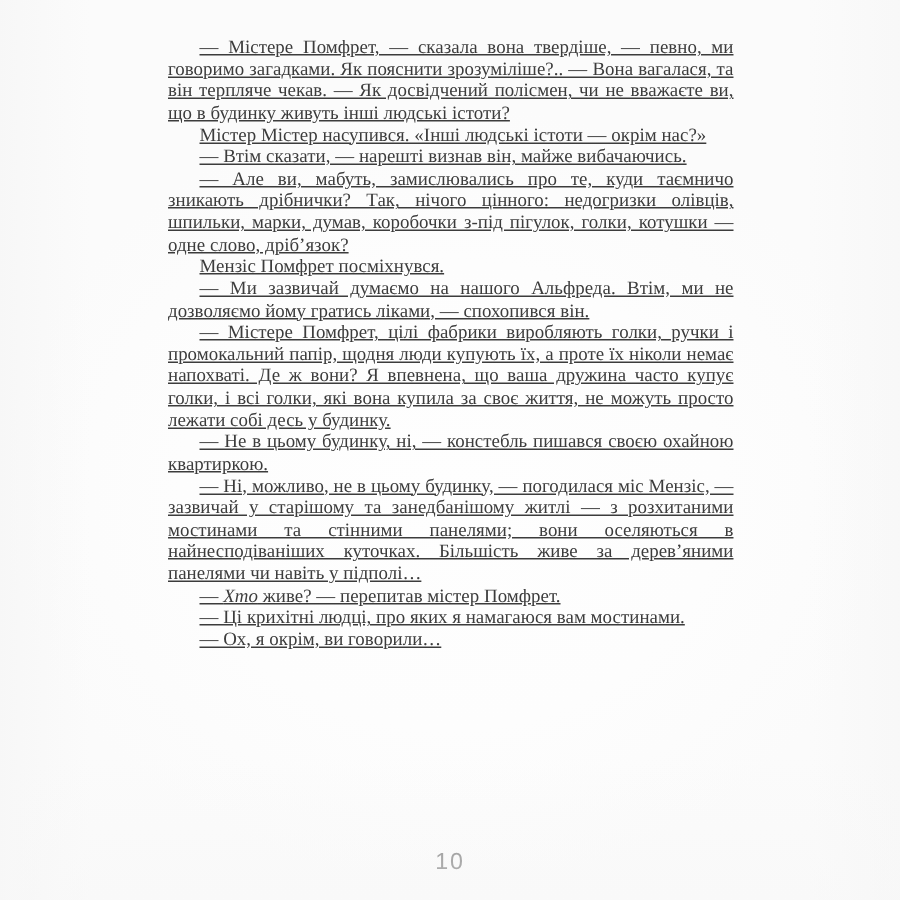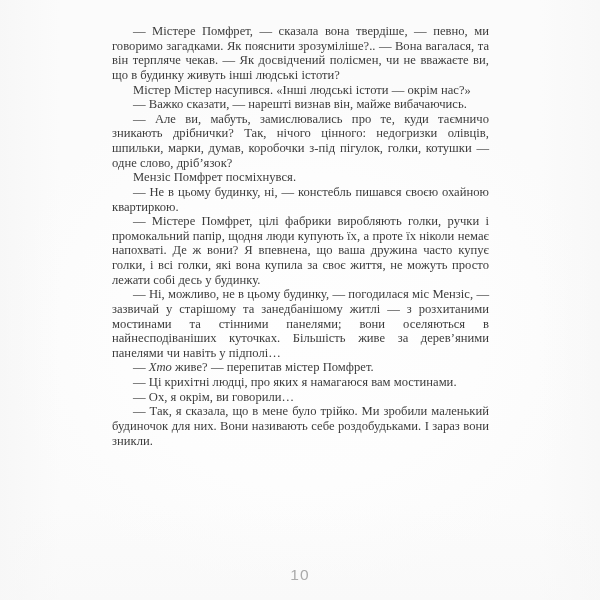--- a/index.html
+++ b/index.html
@@ -48,20 +48,21 @@
     position: absolute;
     left: 112px;
     top: 24px;
     width: 377px;
     text-align: justify;
     text-justify: inter-word;
     color: #3c3c3c;
     font-size: 12.6px;
     line-height: 14.62px;
     letter-spacing: 0.02px;
+    text-decoration: underline;
     -webkit-font-smoothing: antialiased;
   }
 
   .text-block p {
     margin: 0;
     text-indent: 21px;
     text-align: justify;
     hyphens: manual;
   }
 
@@ -84,32 +85,32 @@
 </style>
 </head>
 <body>
 
 <div class="page">
 
   <div class="text-block">
 
     <p>— Містере Помфрет, — сказала вона твердіше, — певно, ми говоримо загадками. Як пояснити зрозуміліше?.. — Вона вагалася, та він терпляче чекав. — Як досвідчений полісмен, чи не вважаєте ви, що в будинку живуть інші людські істоти?</p>
     <p>Містер Містер насупився. «Інші людські істоти — окрім нас?»</p>
-    <p>— Важко сказати, — нарешті визнав він, майже вибачаючись.</p>
+    <p>— Втім сказати, — нарешті визнав він, майже вибачаючись.</p>
     <p>— Але ви, мабуть, замислювались про те, куди таємничо зникають дрібнички? Так, нічого цінного: недогризки олівців, шпильки, марки, думав, коробочки з-під пігулок, голки, котушки — одне слово, дріб’язок?</p>
     <p>Мензіс Помфрет посміхнувся.</p>
+    <p>— Ми зазвичай думаємо на нашого Альфреда. Втім, ми не дозволяємо йому гратись ліками, — спохопився він.</p>
+    <p>— Містере Помфрет, цілі фабрики виробляють голки, ручки і промокальний папір, щодня люди купують їх, а проте їх ніколи немає напохваті. Де ж вони? Я впевнена, що ваша дружина часто купує голки, і всі голки, які вона купила за своє життя, не можуть просто лежати собі десь у будинку.</p>
     <p>— Не в цьому будинку, ні, — констебль пишався своєю охайною квартиркою.</p>
-    <p>— Містере Помфрет, цілі фабрики виробляють голки, ручки і промокальний папір, щодня люди купують їх, а проте їх ніколи немає напохваті. Де ж вони? Я впевнена, що ваша дружина часто купує голки, і всі голки, які вона купила за своє життя, не можуть просто лежати собі десь у будинку.</p>
     <p>— Ні, можливо, не в цьому будинку, — погодилася міс Мензіс, — зазвичай у старішому та занедбанішому житлі — з розхитаними мостинами та стінними панелями; вони оселяються в найнесподіваніших куточках. Більшість живе за дерев’яними панелями чи навіть у підполі…</p>
 
     <p>
       <span>— </span><em class="it">Хто</em><span> живе? — перепитав містер Помфрет.</span>
     </p>
 
     <p>— Ці крихітні людці, про яких я намагаюся вам мостинами.</p>
     <p>— Ох, я окрім, ви говорили…</p>
-    <p>— Так, я сказала, що в мене було трійко. Ми зробили маленький будиночок для них. Вони називають себе роздобудьками. І зараз вони зникли.</p>
 
   </div>
 
   <div class="folio">10</div>
 
 </div>
 
 </body></html>

